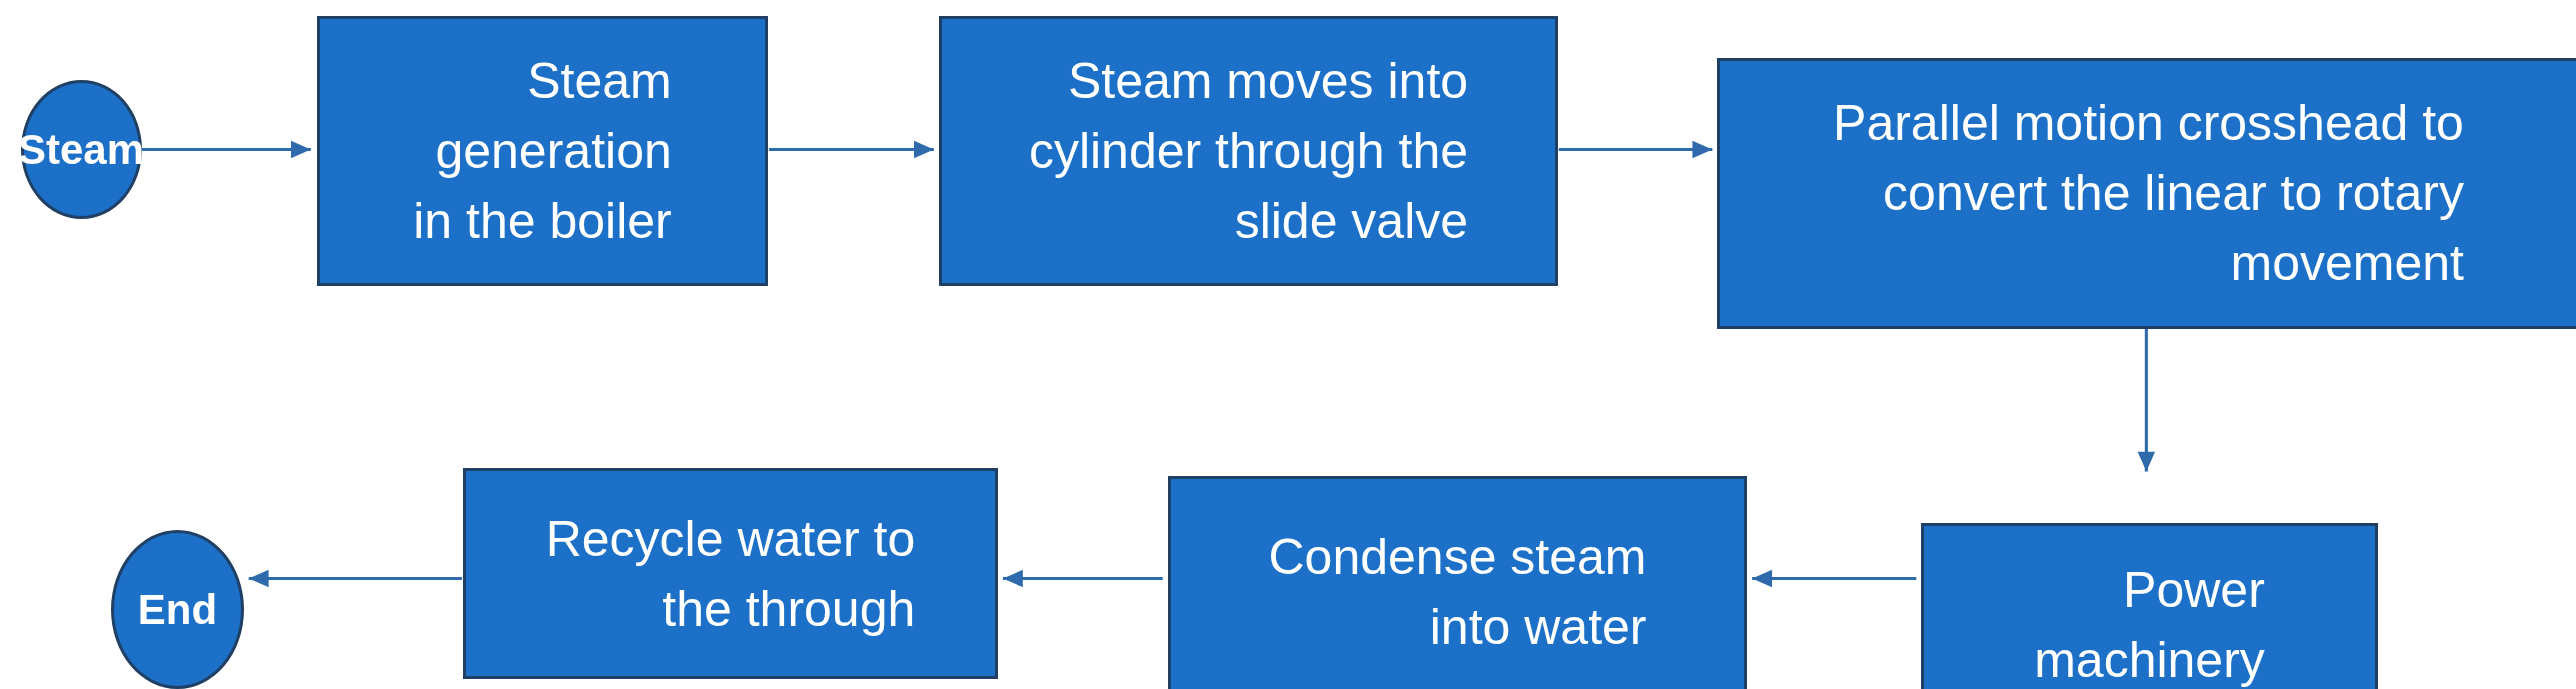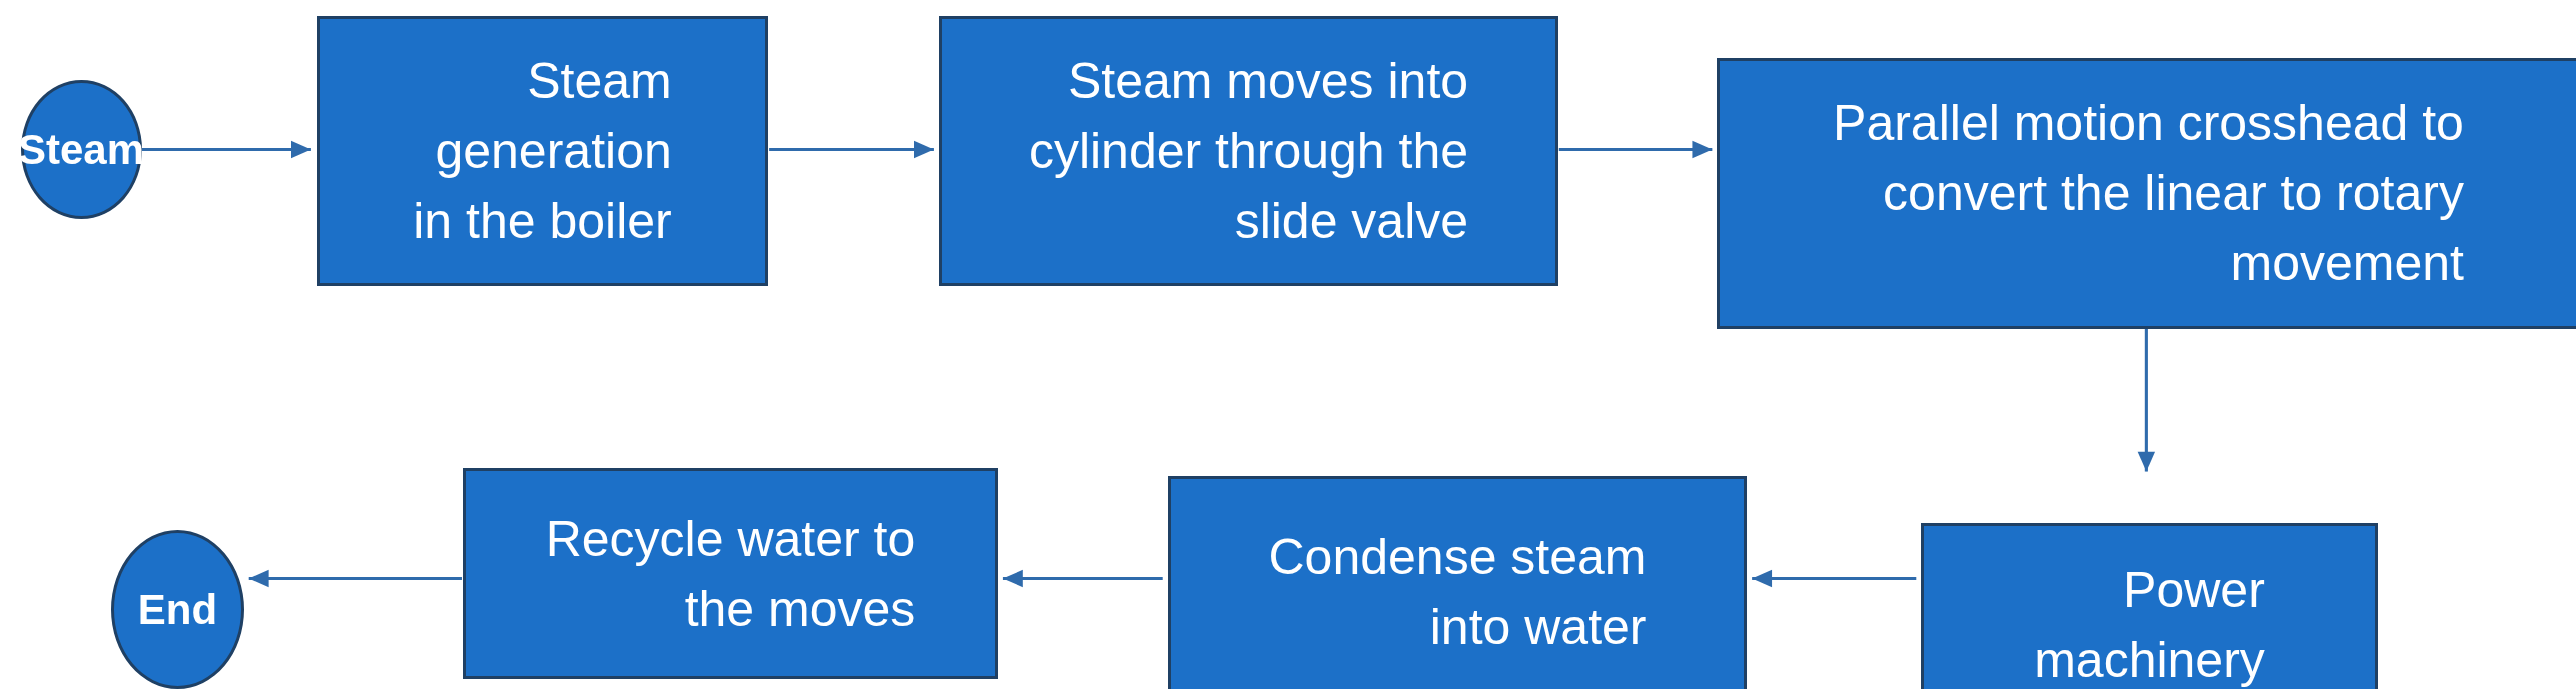--- a/index.html
+++ b/index.html
@@ -138,21 +138,21 @@
 machinery</span>
   </div>
 
   <div class="node" id="node-condense">
     <span class="label">Condense steam
 into water</span>
   </div>
 
   <div class="node" id="node-recycle">
     <span class="label">Recycle water to
-the moves</span>
+the through</span>
   </div>
 
   <div class="terminal" id="node-end">
     <span class="label">End</span>
   </div>
 
 </div>
 
 
 </body></html>

